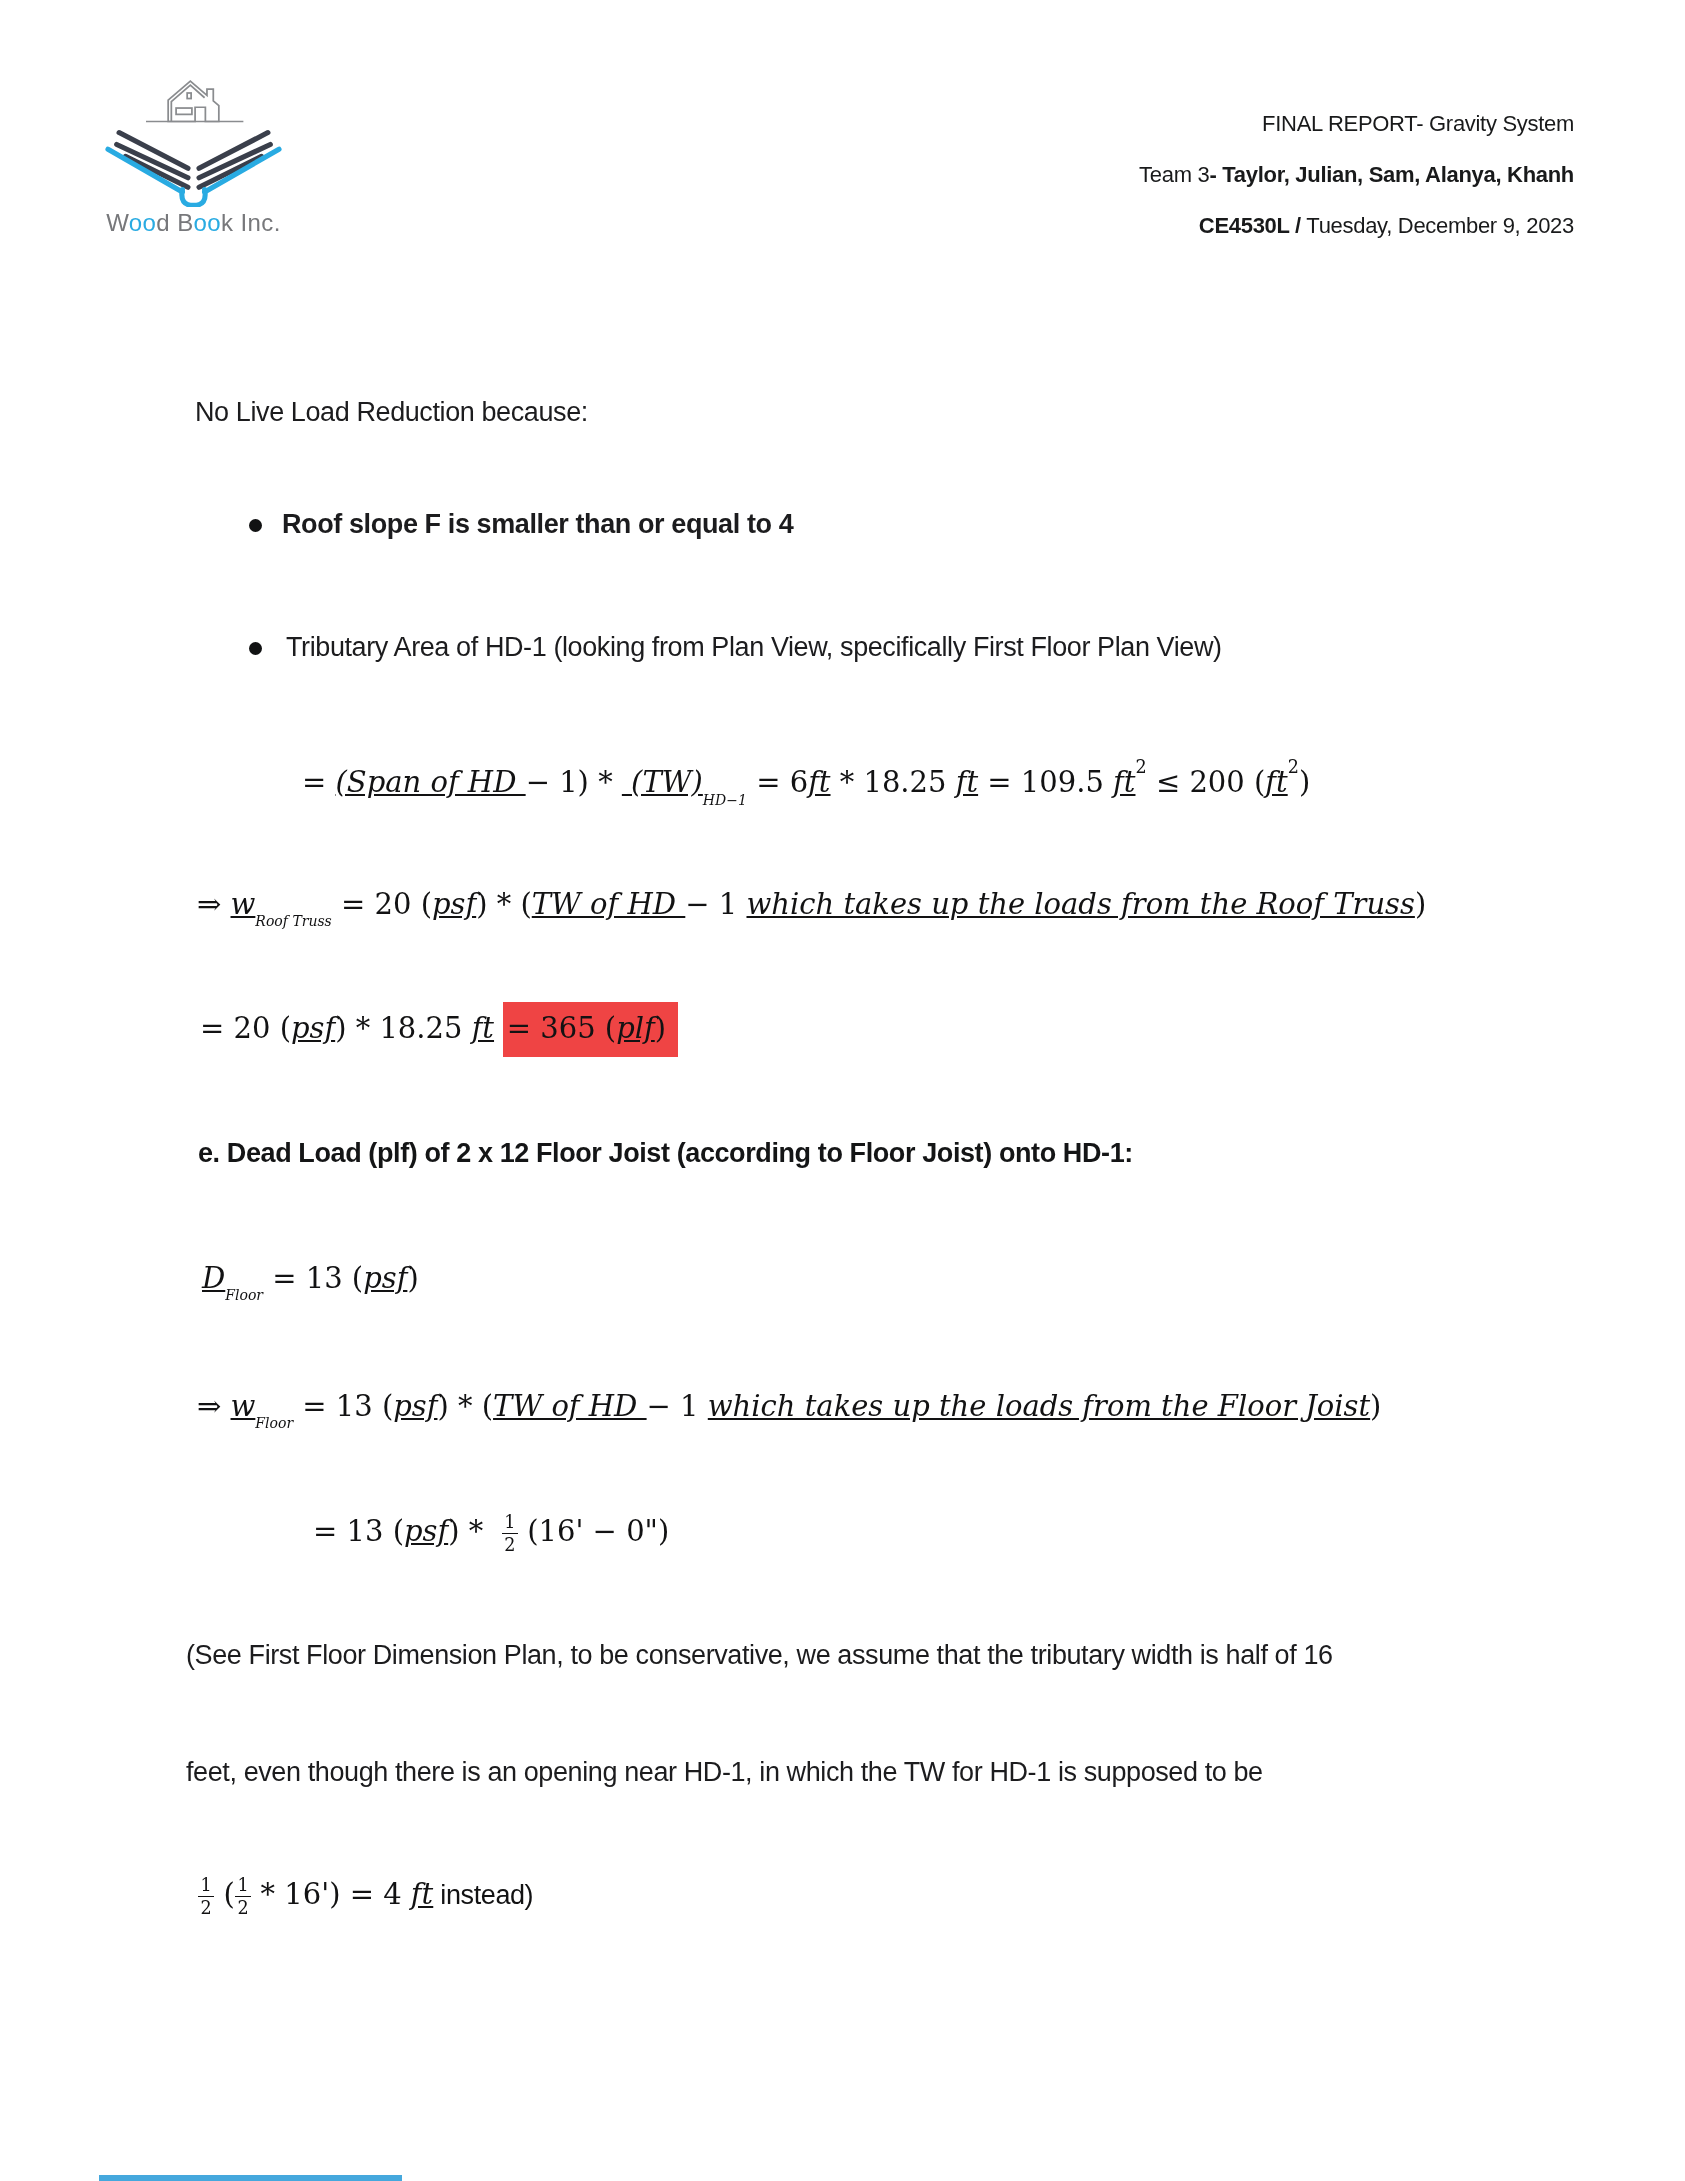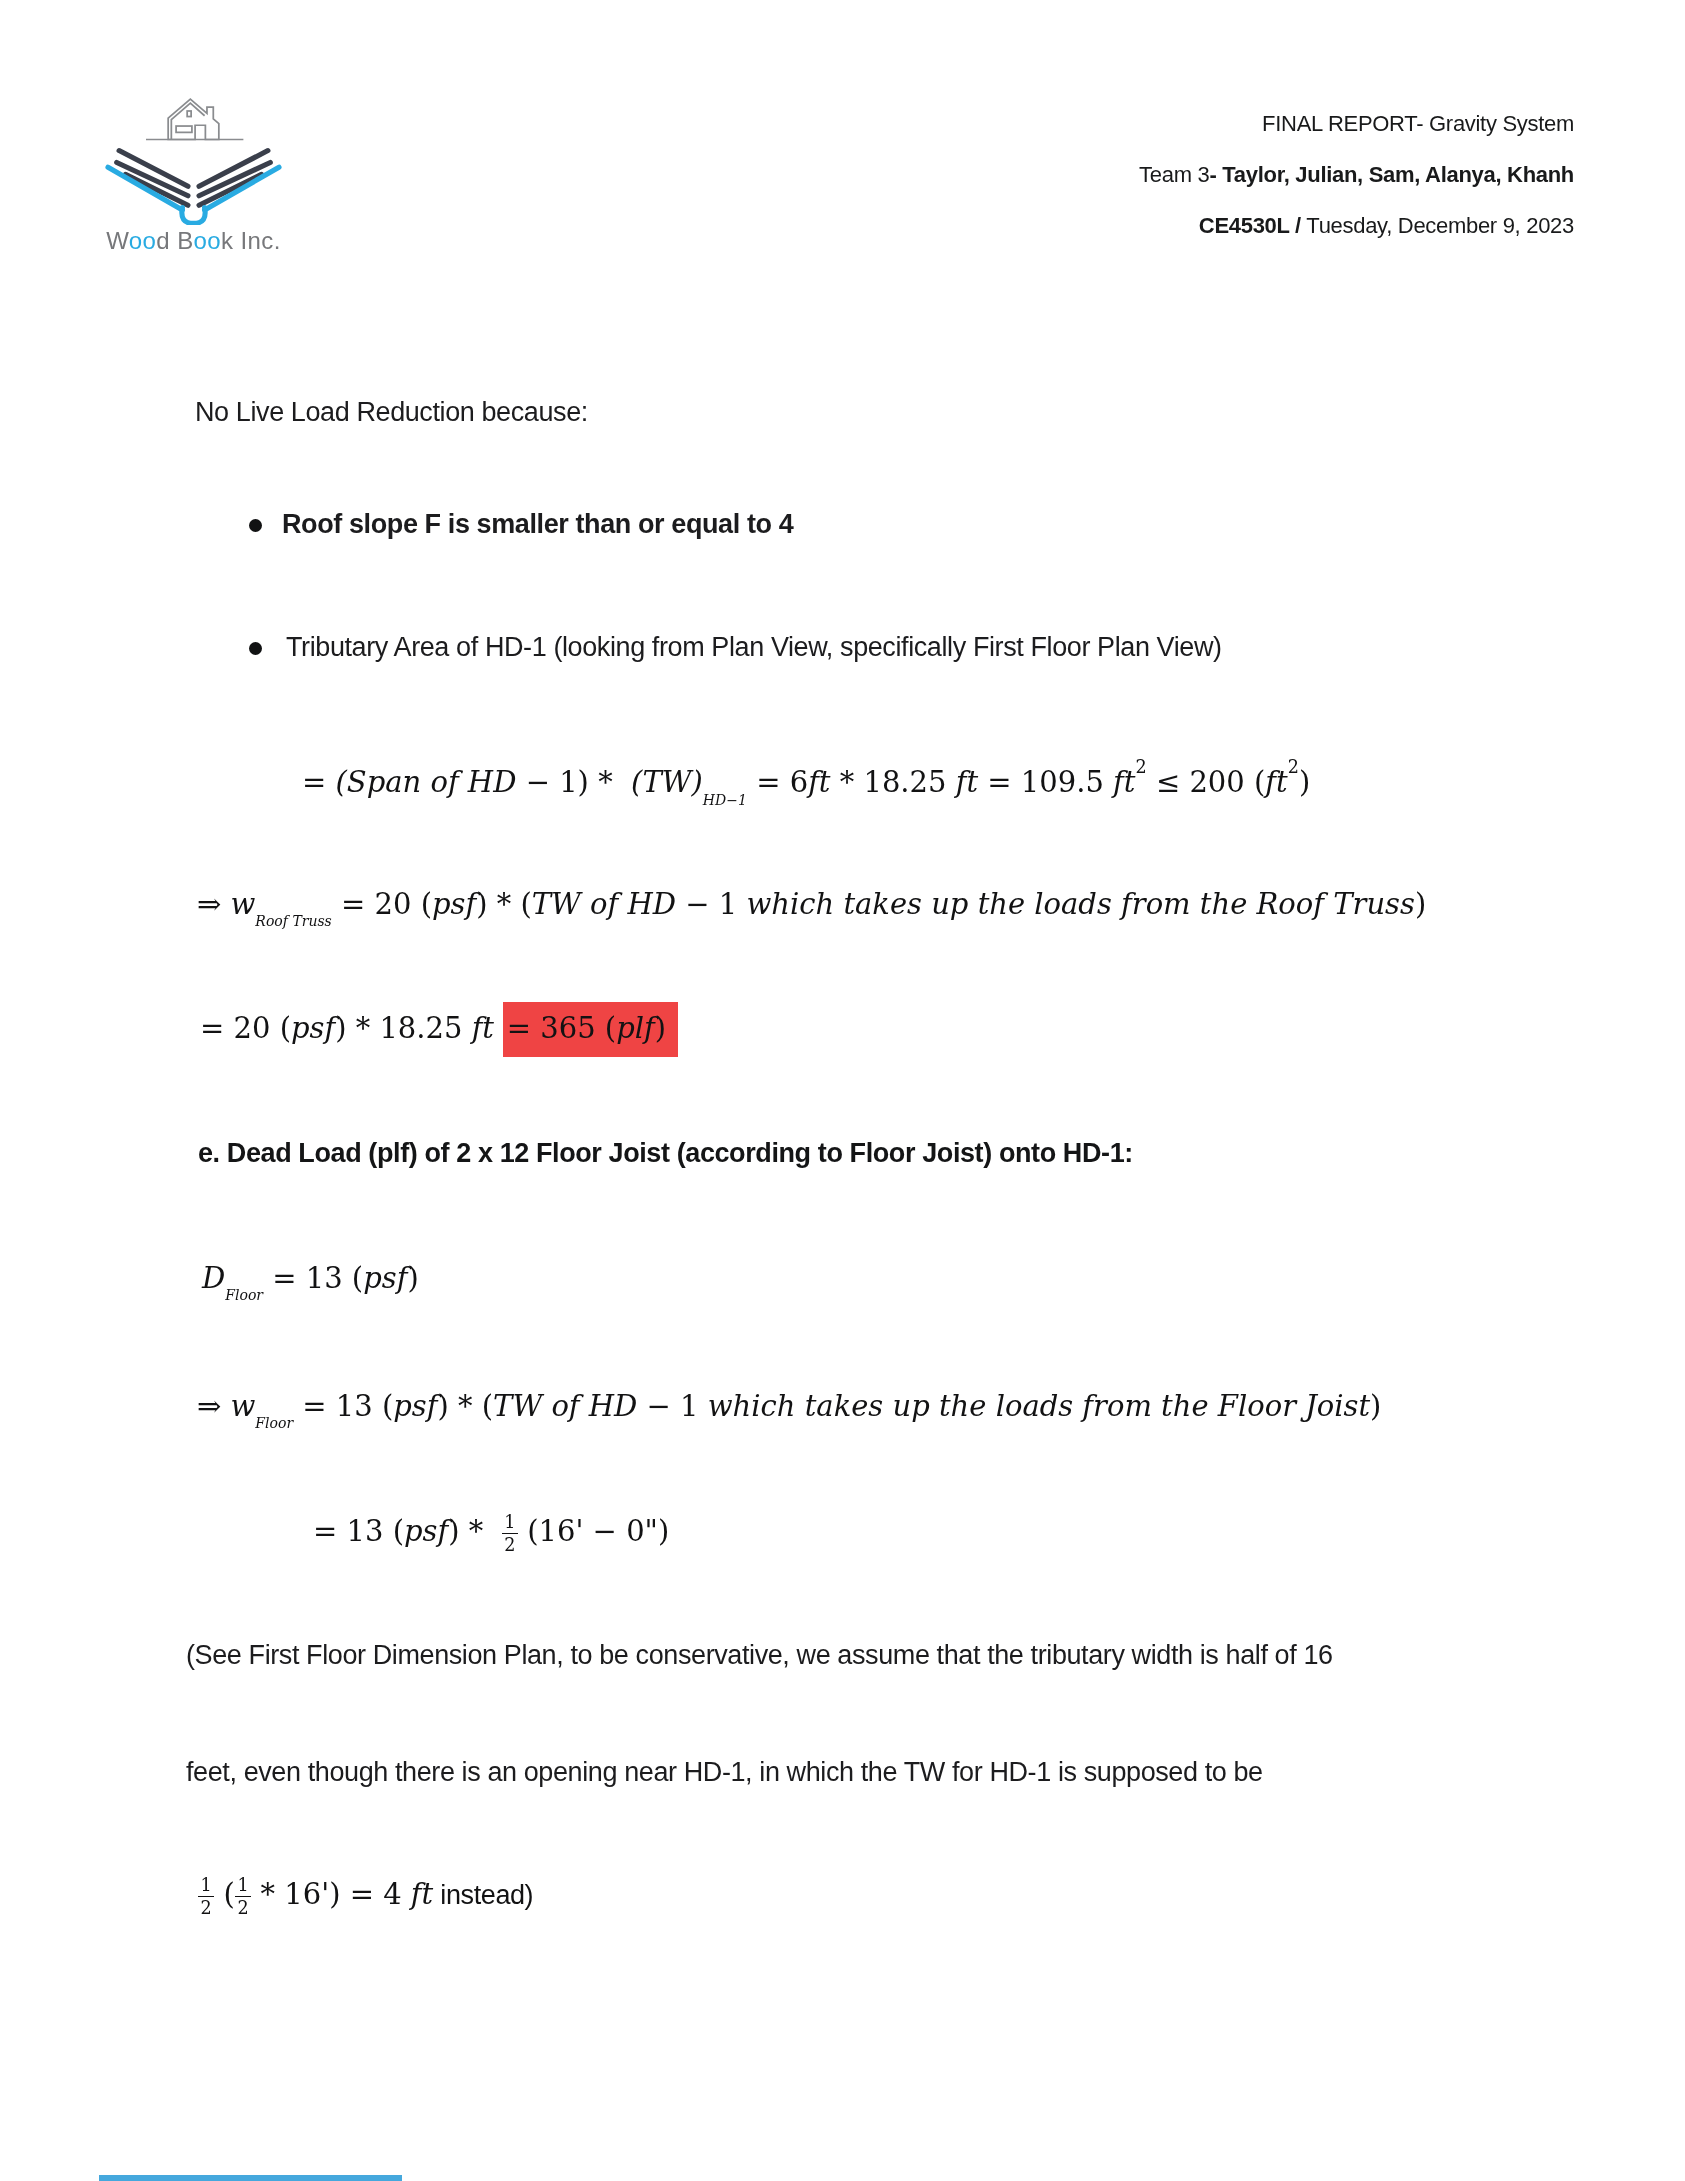--- a/index.html
+++ b/index.html
@@ -7,21 +7,21 @@
     position:relative;
     width:1685px;height:2181px;
     background:#ffffff;
     font-family:"Liberation Sans", sans-serif;
     color:#1c1c1e;
     overflow:hidden;
   }
   .abs{position:absolute;}
 
   
-  .logo-wrap{left:95px;top:92px;width:197px;text-align:center;}
+  .logo-wrap{left:95px;top:74px;width:197px;text-align:center;}
   .logo-svg{display:block;margin:0 auto;}
   .logo-text{
     margin-top:1.8px;
     font-size:24px;
     letter-spacing:0.4px;
     color:#77787b;
     white-space:nowrap;
   }
   .lg-cyan{color:#29abe2;}
 
@@ -57,21 +57,21 @@
     text-underline-offset:5.3px;
   }
 
   
   .eq{
     font-family:"DejaVu Serif", serif;
     font-size:29px;
     color:#121213;
     white-space:pre;
   }
-  .eq .eq-it{font-style:italic;}
+  .eq .eq-it{font-style:italic;text-decoration:underline;}
   .eq .eq-up{font-style:normal;}
   .eq .eq-sub{font-style:italic;font-size:14px;vertical-align:-12.3px;}
   .eq .eq-sup{font-style:normal;font-size:17.6px;vertical-align:19.3px;}
   .eq .eq-body{font-family:"Liberation Sans", sans-serif;font-size:27px;letter-spacing:-0.4px;}
   .frac{
     display:inline-block;text-align:center;vertical-align:-10.5px;
     font-size:17.6px;line-height:1.15;font-style:normal;
   }
   .frac .fn{display:block;border-bottom:1.8px solid #121213;padding:0 2.6px 0.9px 2.6px;}
   .frac .fd{display:block;padding-top:0.9px;}

